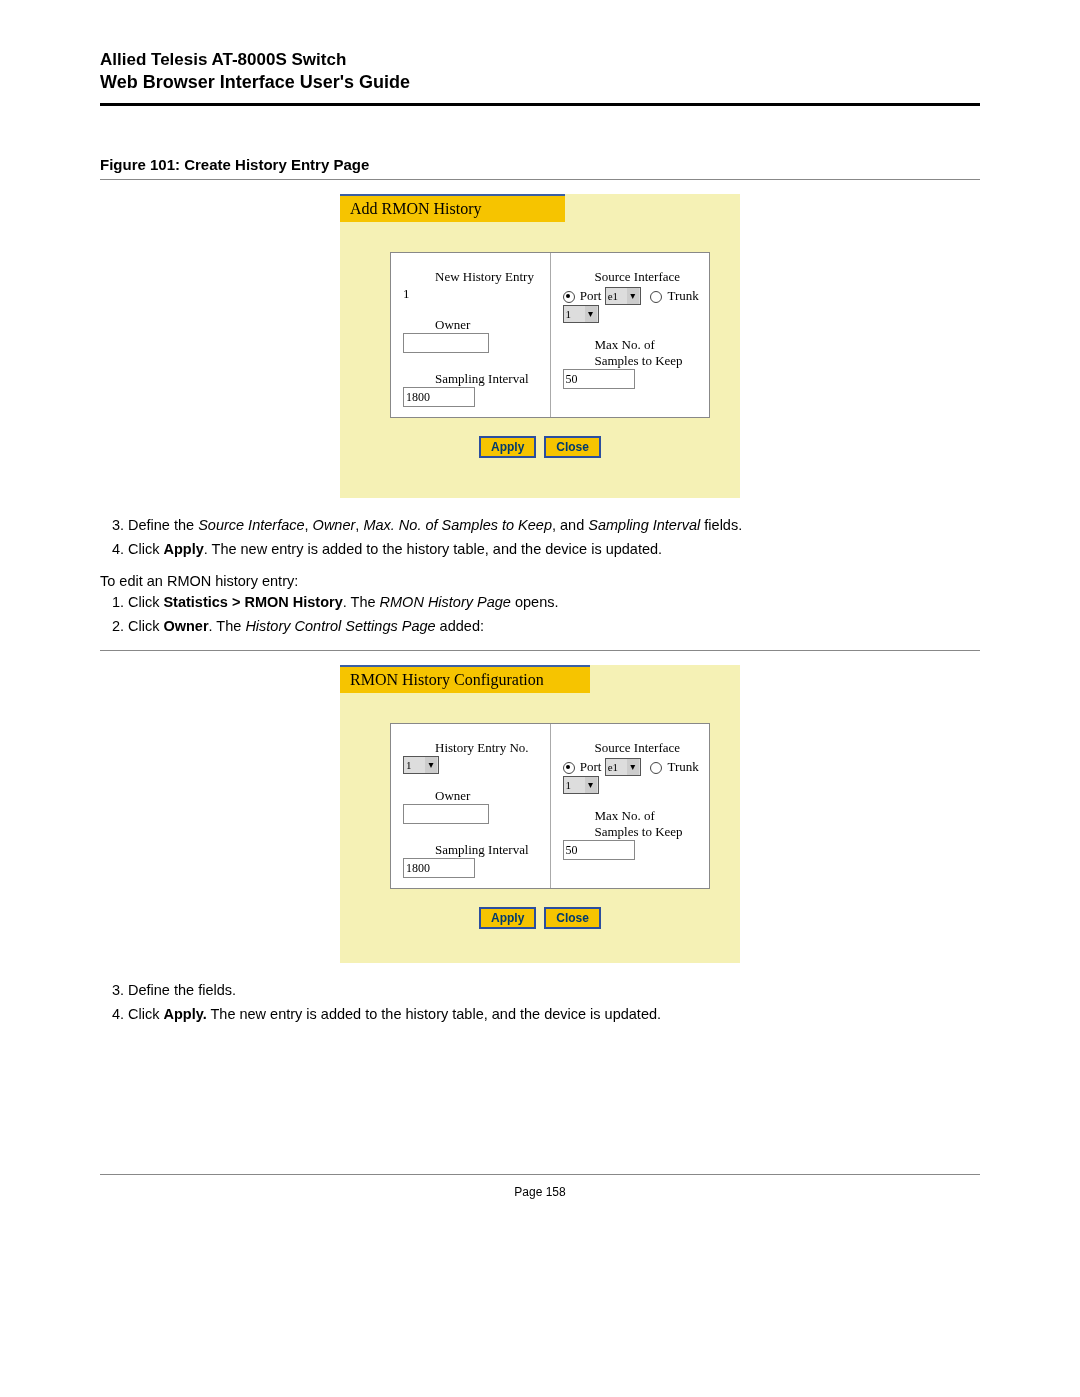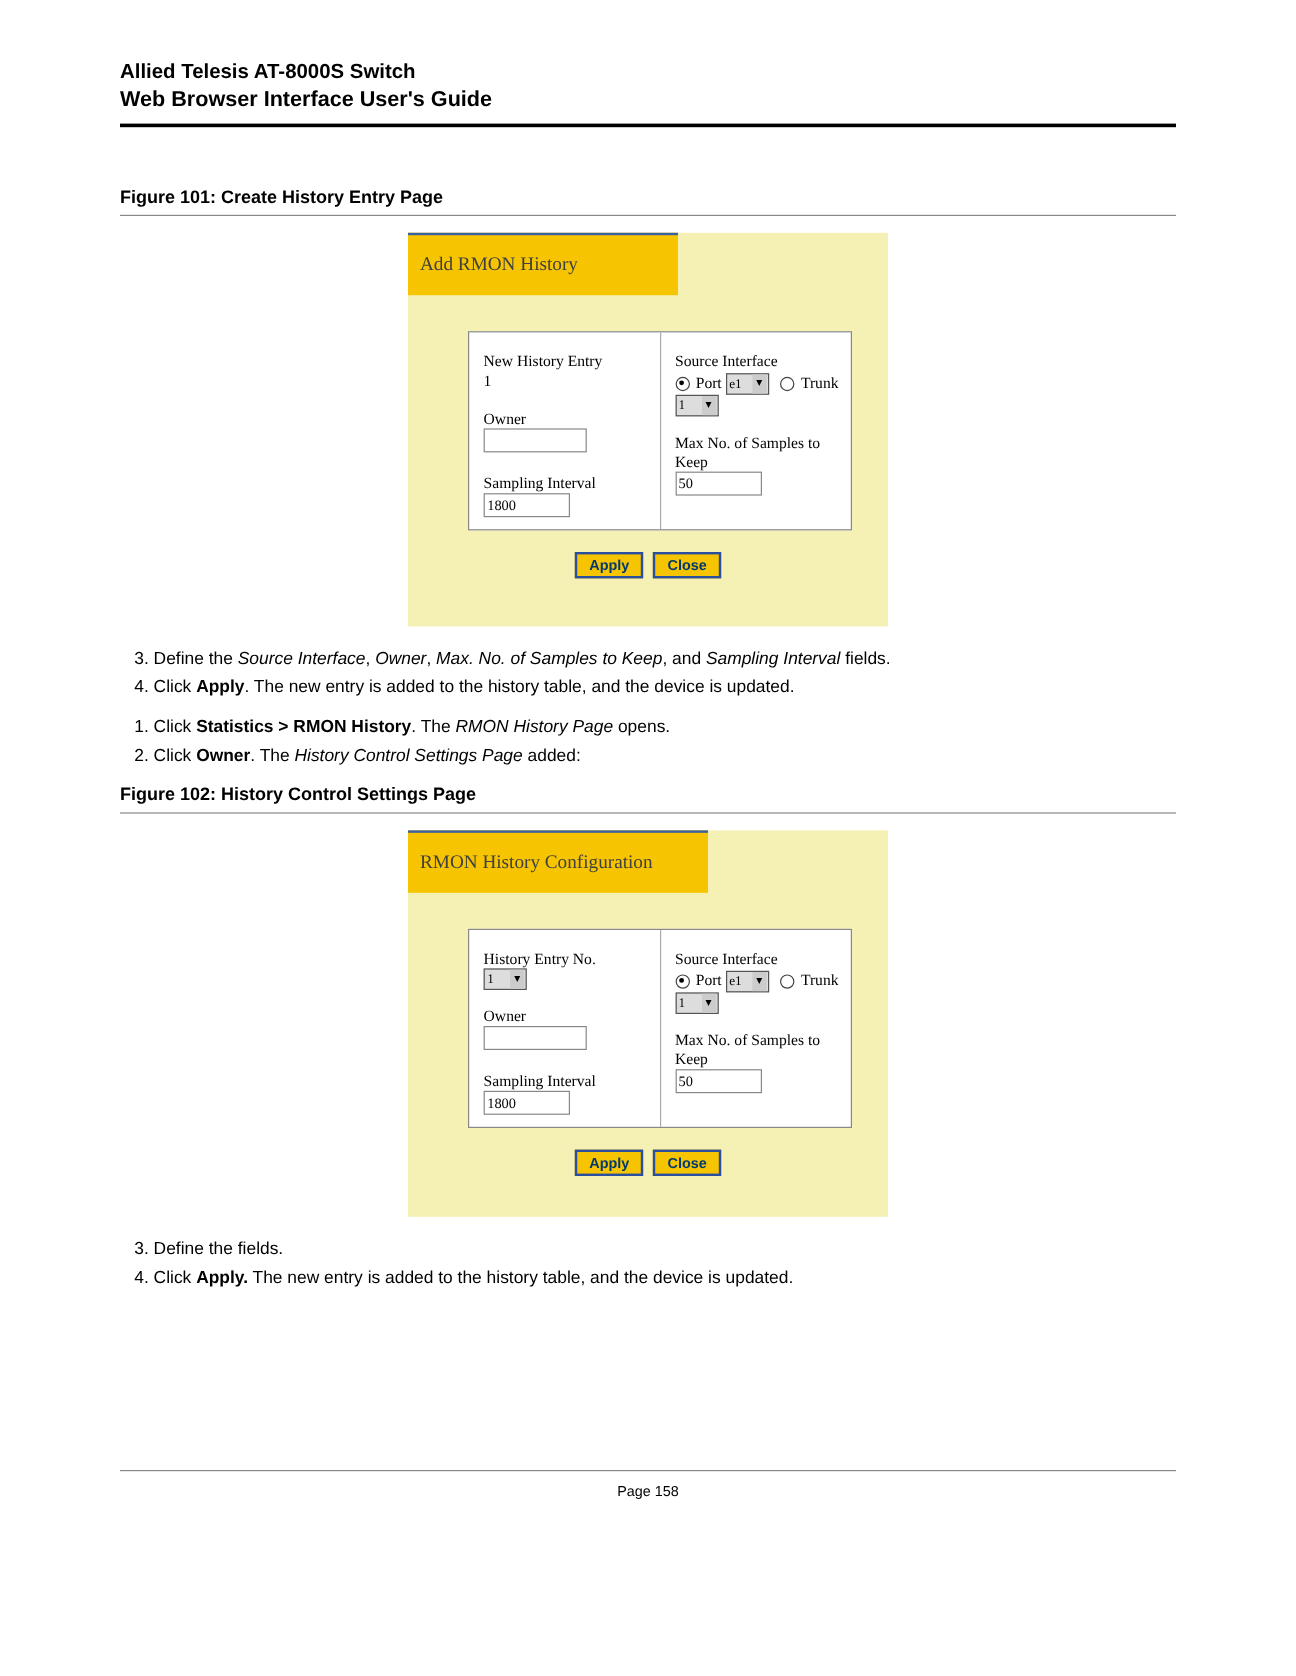--- a/index.html
+++ b/index.html
@@ -22,39 +22,39 @@
   .screenshot {
     display: block;
     margin: 0 auto 18px auto;
     width: 400px;
     background: #f5f1b5;
     position: relative;
     padding-bottom: 40px;
   }
   .ss-titlebar {
     background: #f6c400;
-    color: #404040;
+    color: #000000;
     font-family: Georgia, 'Times New Roman', serif;
     font-size: 16px;
-    padding: 16px 10px;
+    padding: 4px 10px;
     width: 205px;
     margin-bottom: 30px;
     border-top: 2px solid #3b5fa3;
   }
   .ss-panel {
     background: #fff;
     margin: 0 30px 0 50px;
     border: 1px solid #888;
     display: flex;
     font-family: 'Times New Roman', Georgia, serif;
     font-size: 13px;
   }
   .ss-col { flex: 1; padding: 10px 10px 10px 12px; }
   .ss-col + .ss-col { border-left: 1px solid #aaa; }
-  .ss-field-lbl { margin-top: 6px; }
+  .ss-field-lbl { margin-top: 6px; margin-left: 32px; }
   .ss-val { font-size: 13px; padding: 1px 0; }
   .ss-input {
     border: 1px solid #888; background:#fff; font-size:12px;
     padding: 1px 2px; height:16px; line-height:16px; width: 66px;
     display:inline-block;
   }
   .ss-select {
     border:1px solid #555; background:#ddd; font-size:11px; height:16px;
     display:inline-block; padding:0 14px 0 2px; line-height:16px;
     position:relative; min-width:18px;
@@ -129,31 +129,31 @@
 
   <ol class="inst" start="3">
     <li>
       <span>Define the </span><em>Source Interface</em><span>, </span><em>Owner</em><span>, </span><em>Max. No. of Samples to Keep</em><span>, and </span><em>Sampling Interval</em><span> fields.</span>
     </li>
     <li>
       <span>Click </span><strong>Apply</strong><span>. The new entry is added to the history table, and the device is updated.</span>
     </li>
   </ol>
 
+  <p class="plain-p">To edit an RMON history entry:</p>
 
   <ol class="inst" start="1">
     <li>
       <span>Click </span><strong>Statistics &gt; RMON History</strong><span>. The </span><em>RMON History Page</em><span> opens.</span>
     </li>
     <li>
       <span>Click </span><strong>Owner</strong><span>. The </span><em>History Control Settings Page</em><span> added:</span>
     </li>
   </ol>
 
-  <div class="fig-caption">Figure 102: History Control Settings Page</div>
   <hr class="hr-thin">
 
   <div class="screenshot" style="padding-bottom:34px">
     <div class="ss-titlebar" style="width:230px">RMON History Configuration</div>
     <div class="ss-panel">
       <div class="ss-col">
         <div class="ss-field-lbl">History Entry No.</div>
         <span class="ss-select">1</span>
         <div class="ss-field-lbl" style="margin-top:14px">Owner</div>
         <span class="ss-input" style="width:80px"></span>

